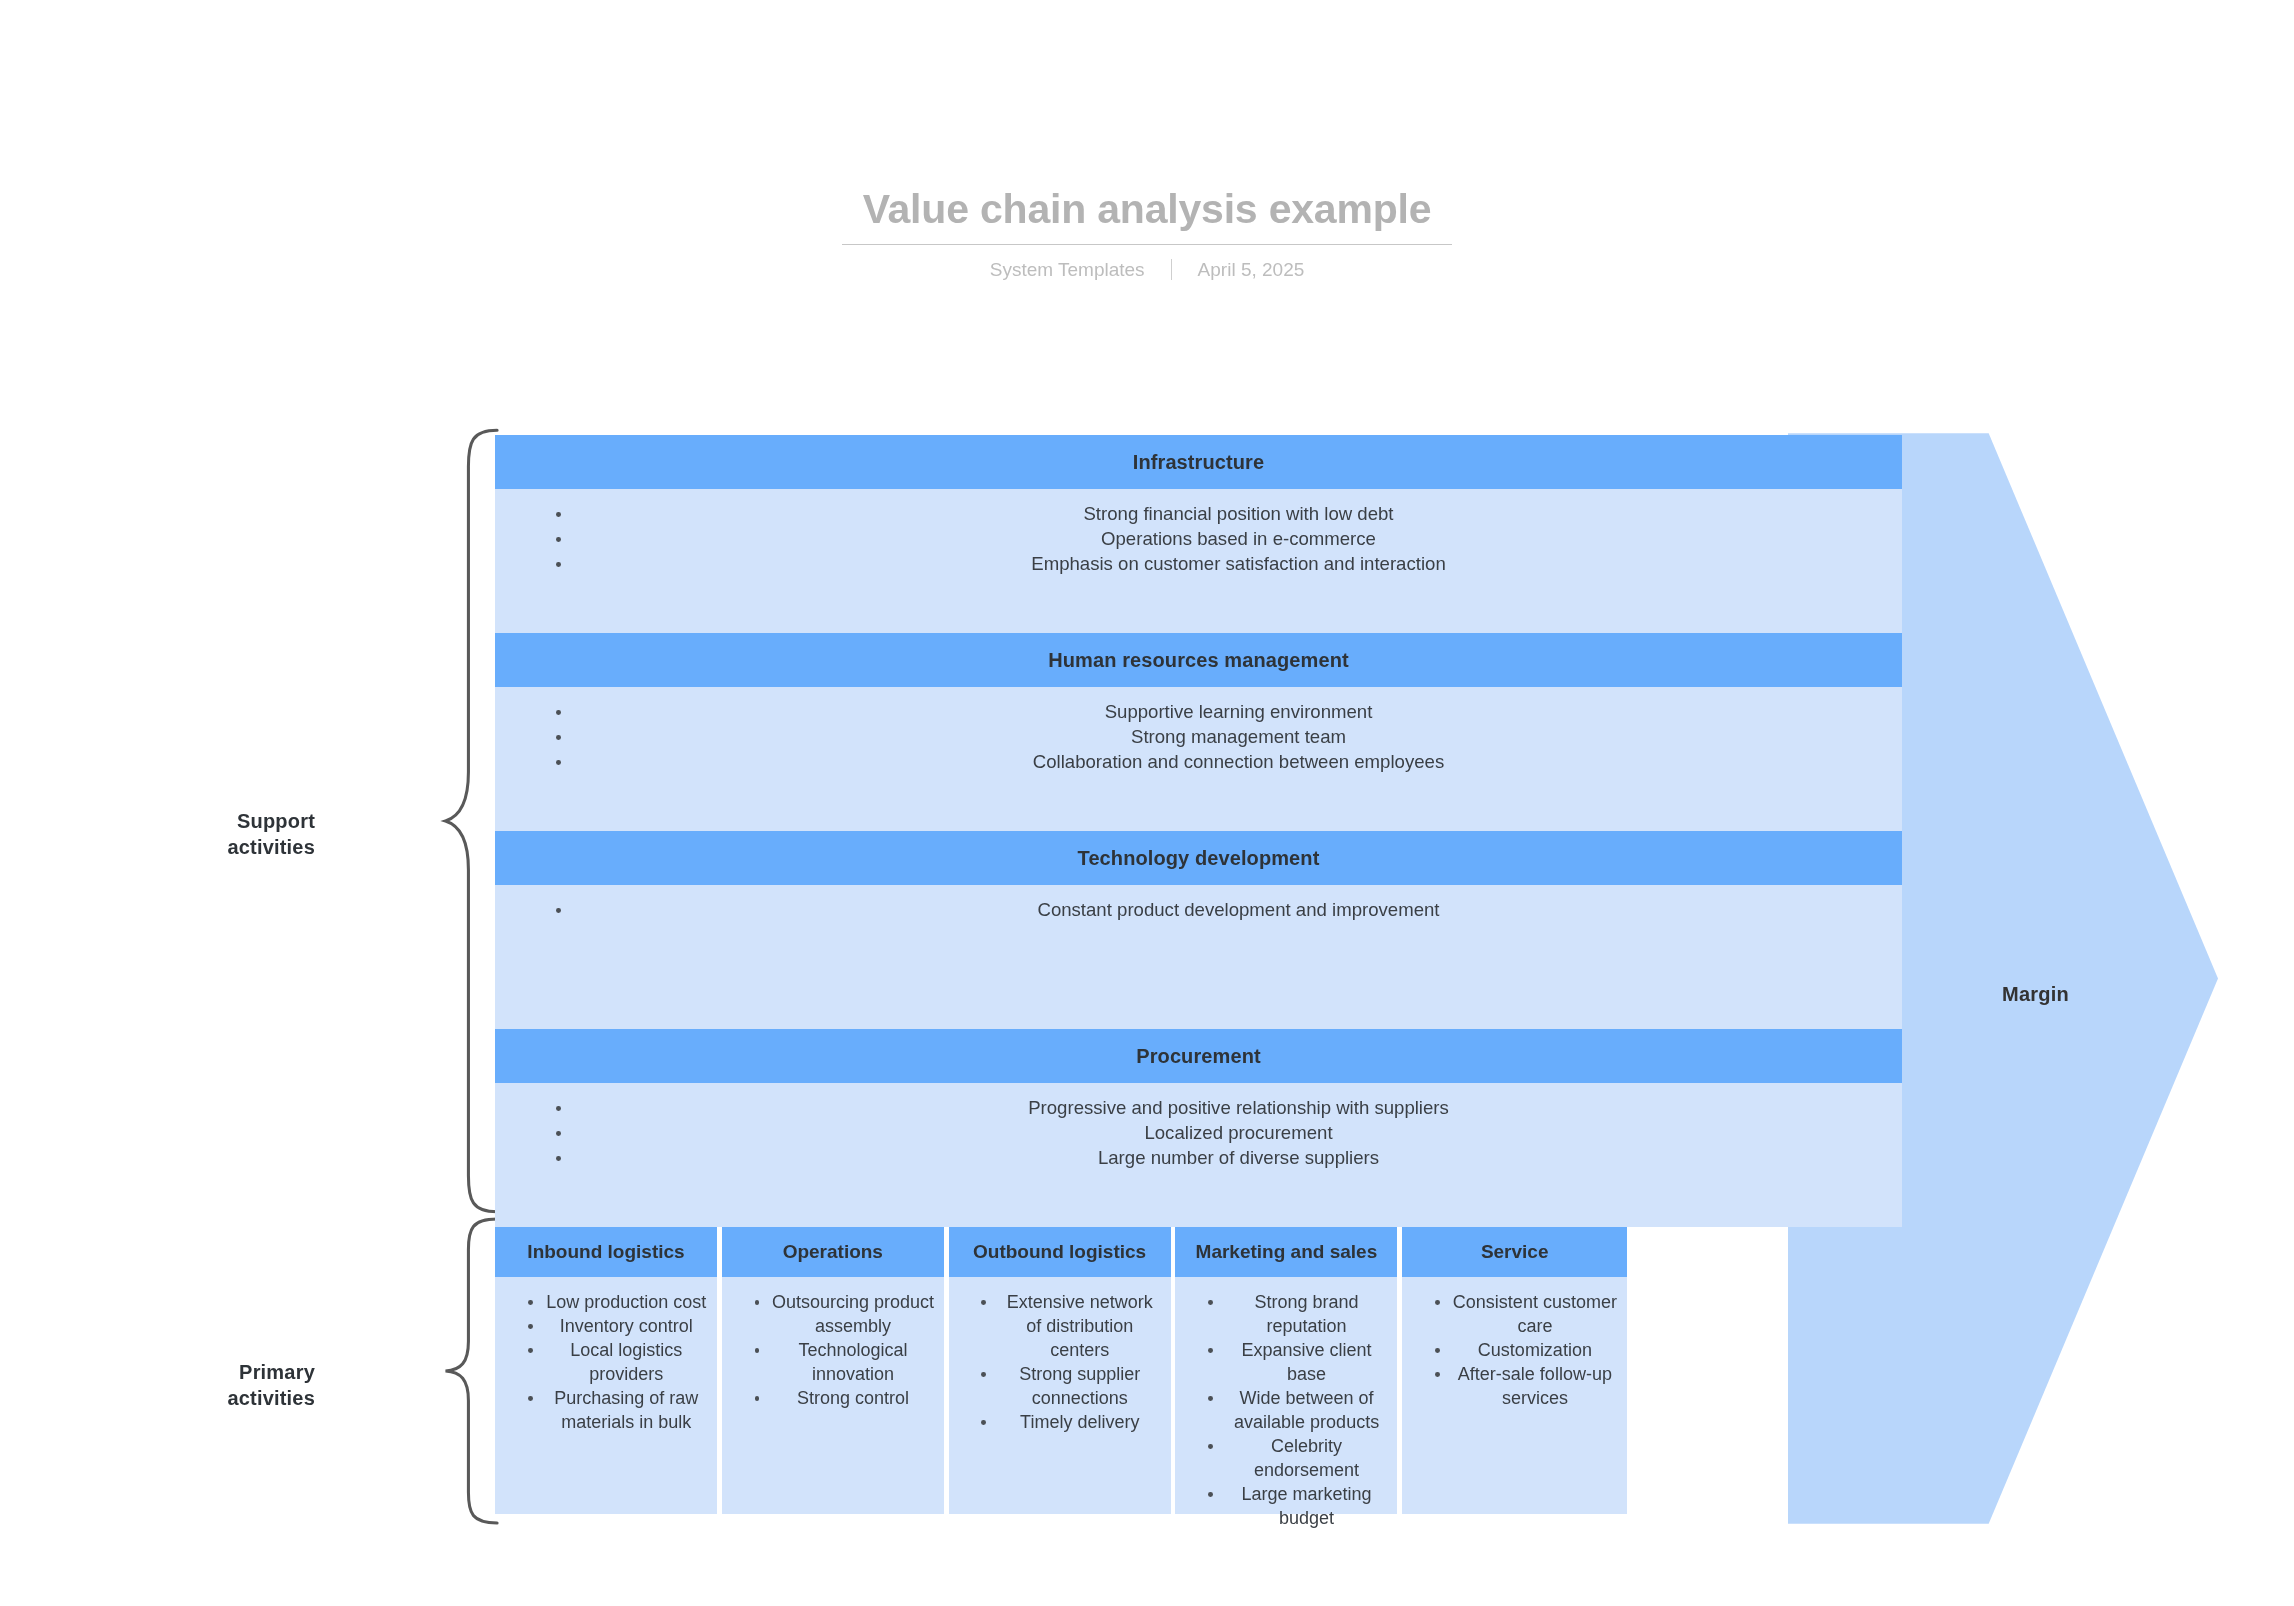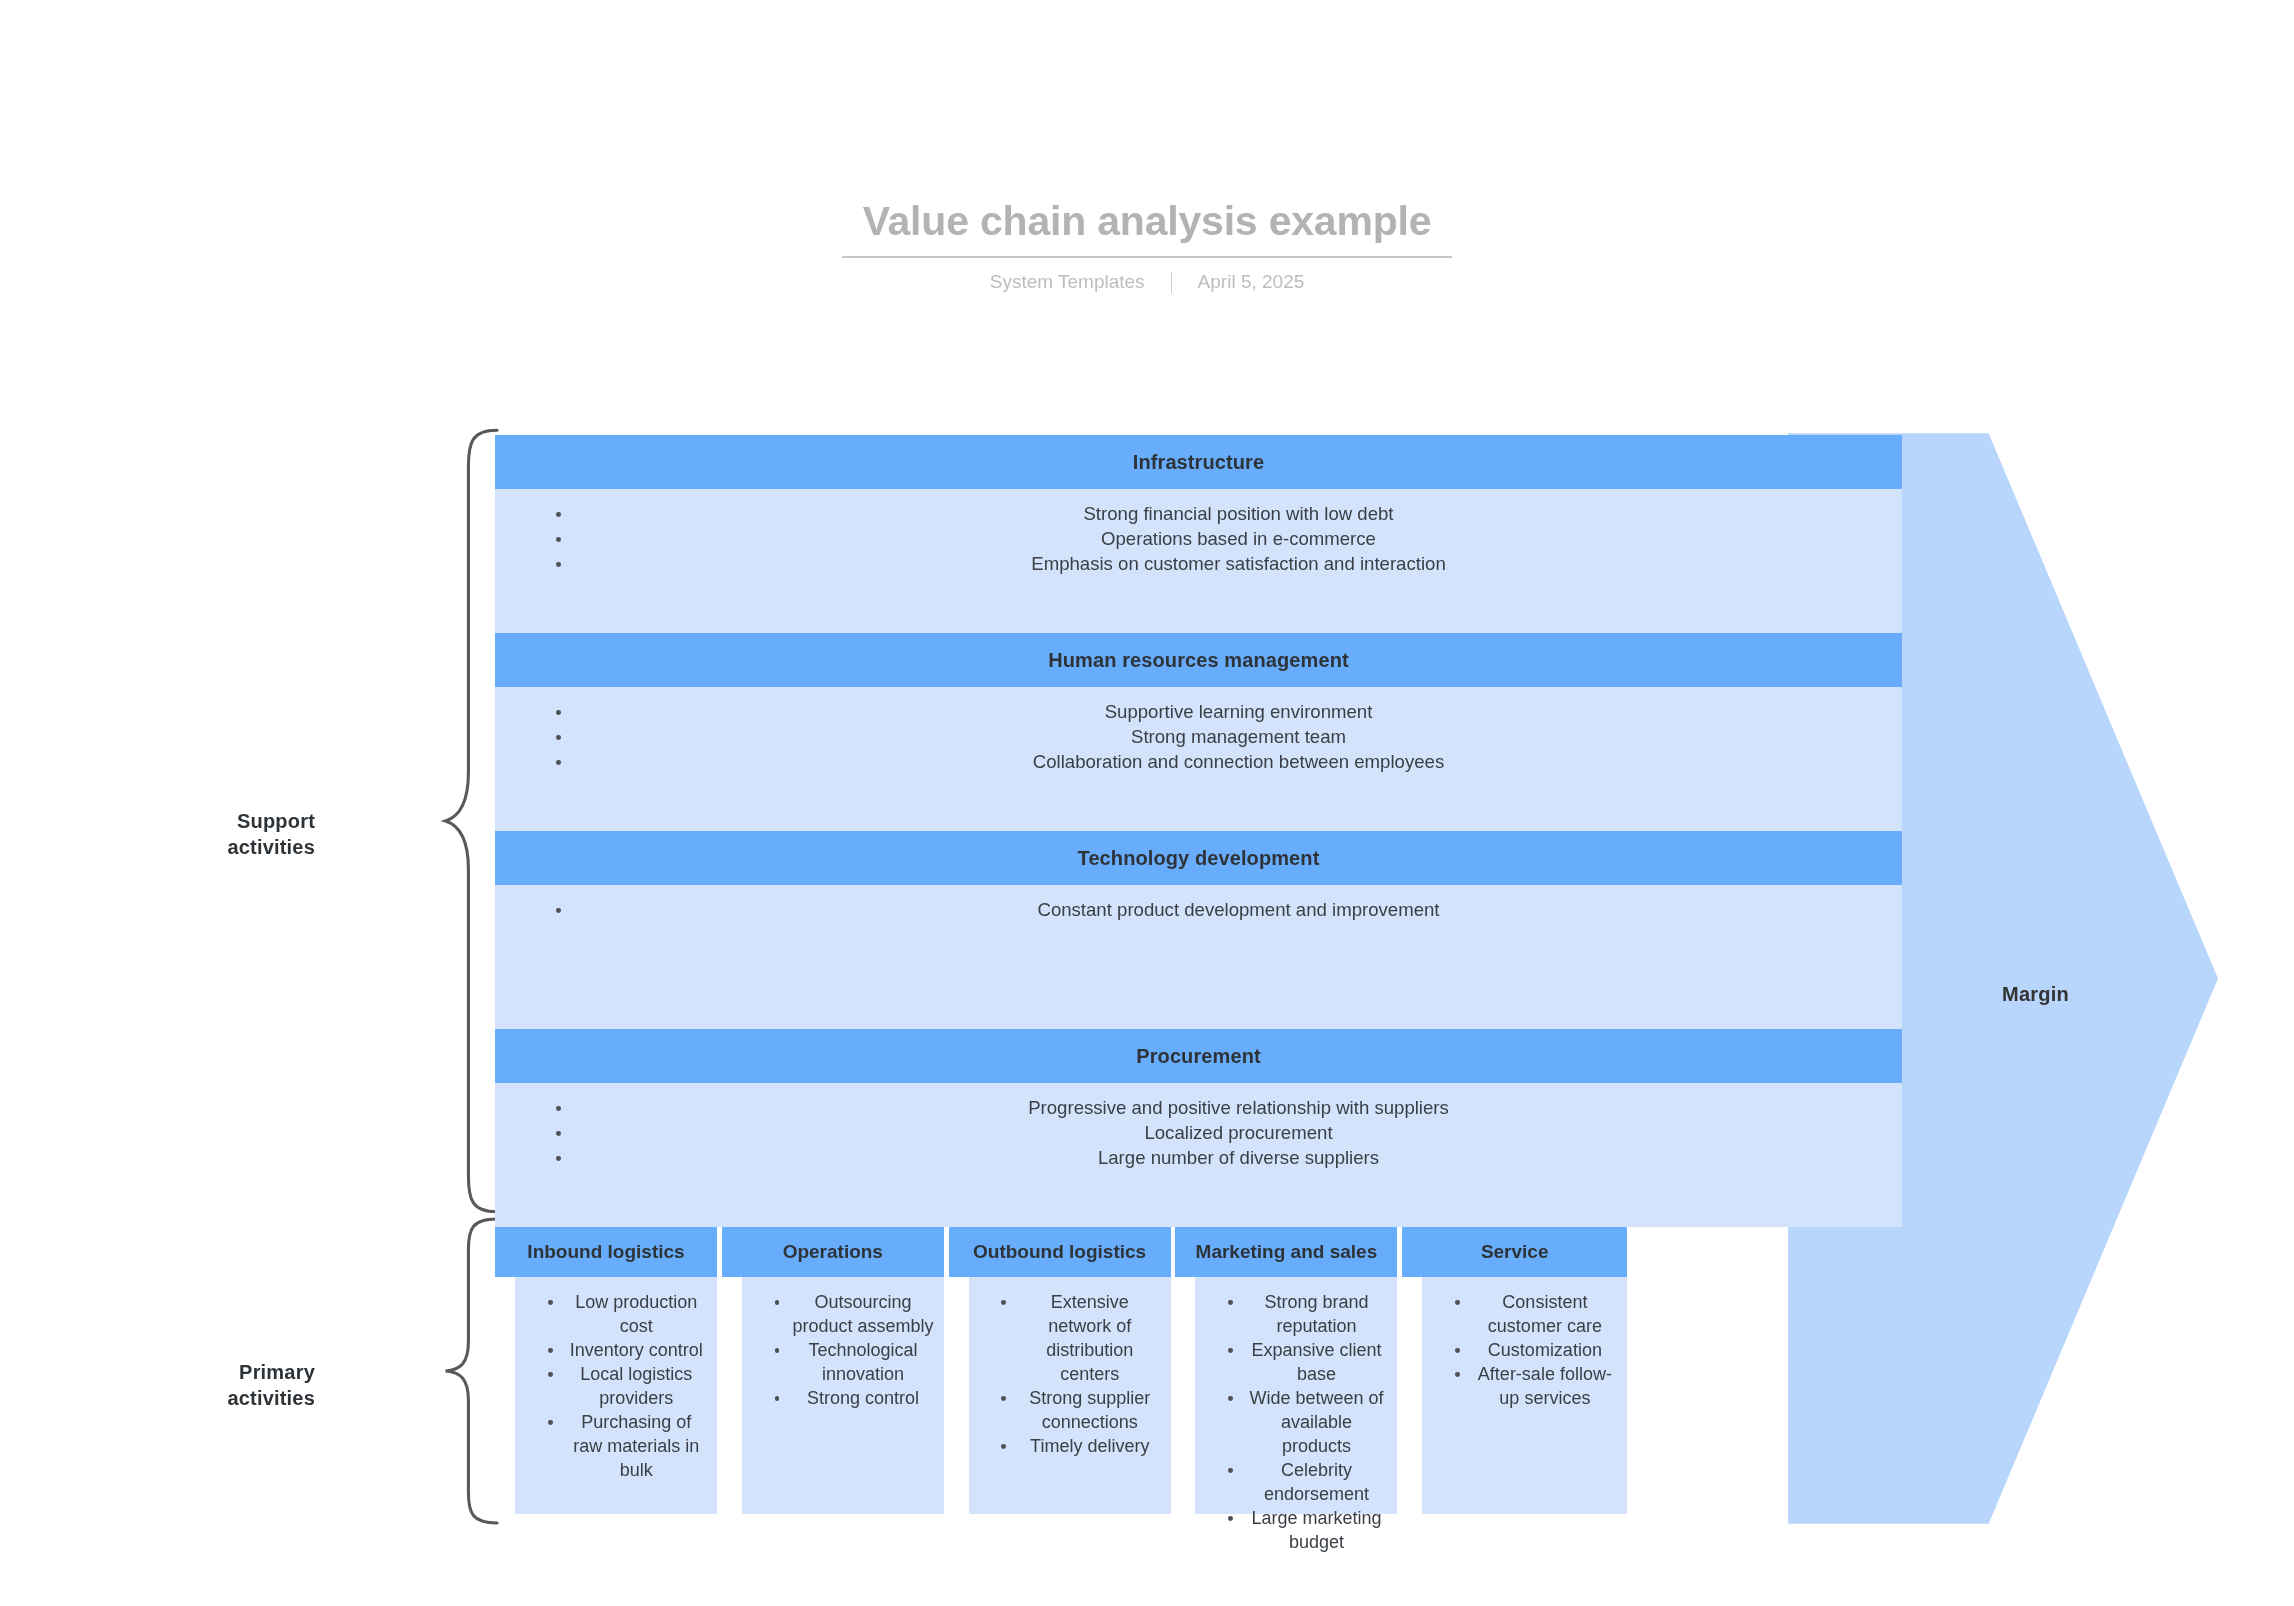--- a/index.html
+++ b/index.html
@@ -18,21 +18,21 @@
     left:0; top:187px;
     width:2294px;
     text-align:center;
   }
   .doc-title{
     font-size:41px;
     font-weight:bold;
     color:#b3b3b3;
     letter-spacing:-0.2px;
     line-height:1.1;
-    margin:12px;
+    margin:0;
   }
   .title-rule{
     width:610px;
     height:1.9px;
     background:#c7c7c7;
     margin:11.5px auto 0 auto;
   }
   .doc-meta{
     margin-top:13.4px;
     font-size:19px;
@@ -152,21 +152,20 @@
   .primary-head-title{
     font-size:19px;
     font-weight:bold;
     color:#2e3338;
   }
   .primary-body{
     background:#d2e3fb;
     height:237px;
     padding-top:13.4px;
     box-sizing:border-box;
-    margin-left:20px;
   }
   ul.col-bullets{
     margin:0;
     padding:0 9.6px 0 31px;
     list-style:none;
   }
   ul.col-bullets li{
     position:relative;
     font-size:18px;
     color:#3a3f45;

